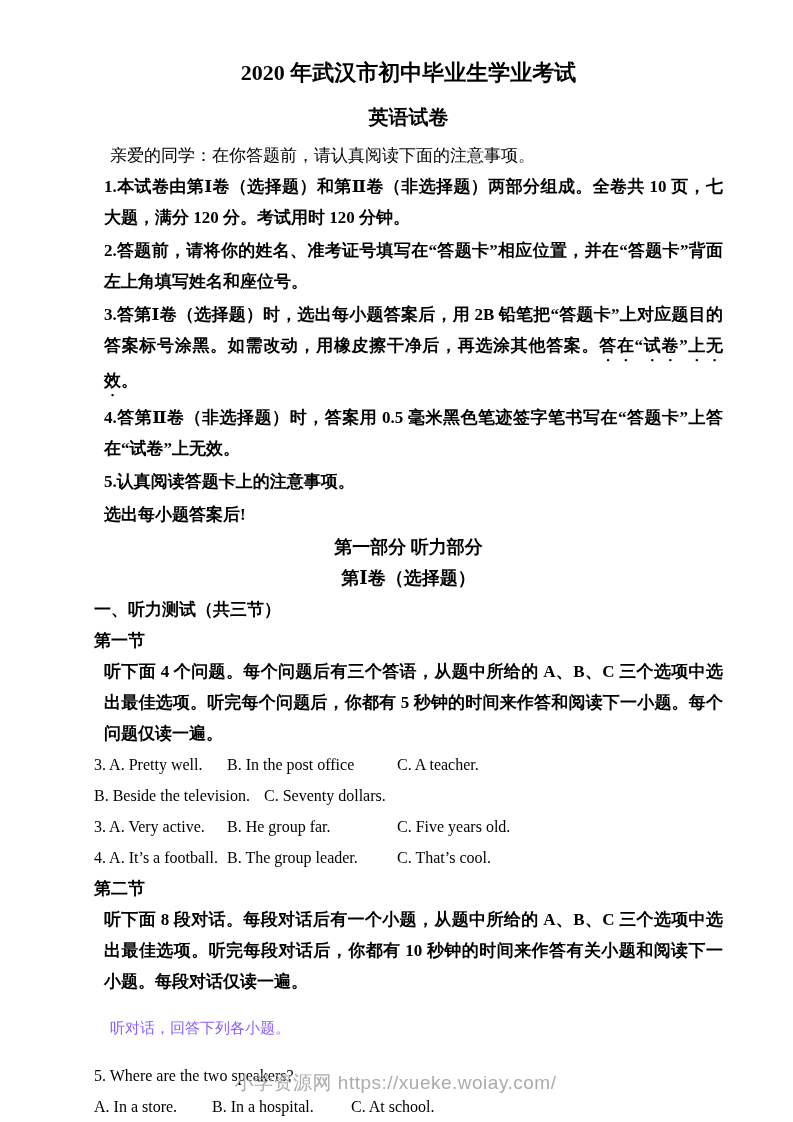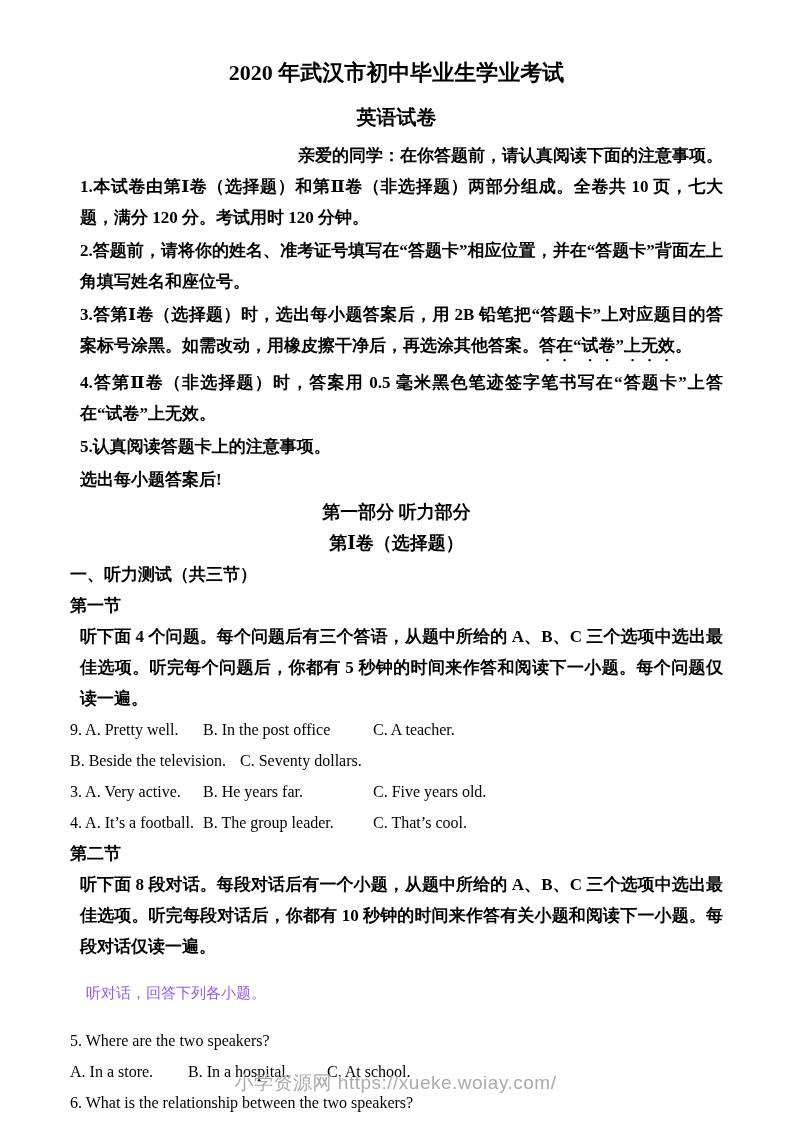--- a/index.html
+++ b/index.html
@@ -7,21 +7,21 @@
     padding: 0;
     background: #ffffff;
   }
   .page {
     position: relative;
     width: 793px;
     height: 1122px;
     margin: 0 auto;
     background: #ffffff;
     box-sizing: border-box;
-    padding: 58px 70px 0 70px;
+    padding: 58px 70px 0 94px;
     font-family: "Liberation Serif", "DejaVu Serif", serif;
     color: #000000;
     overflow: hidden;
   }
   .doc-title {
     margin: 0;
     font-size: 22px;
     font-weight: bold;
     text-align: center;
     line-height: 30px;
@@ -29,23 +29,22 @@
   .doc-subtitle {
     margin: 14px 0 0 0;
     font-size: 20px;
     font-weight: bold;
     text-align: center;
     line-height: 30px;
   }
   .greeting {
     margin: 8px 0 0 16px;
     font-size: 17px;
-    font-weight: bold;
+    font-weight: normal;
     line-height: 31px;
-    text-align: right;
   }
   p.cn {
     margin: 0 0 2px 10px;
     font-size: 17px;
     font-weight: bold;
     line-height: 31px;
     text-align: justify;
   }
   p.cn.last-block { margin-bottom: 0; }
   .emph {
@@ -125,31 +124,31 @@
 
   <p class="center-head">第一部分 听力部分</p>
   <p class="center-head">第Ⅰ卷（选择题）</p>
 
   <p class="section-head">一、听力测试（共三节）</p>
 
   <p class="section-head">第一节</p>
   <p class="cn last-block">听下面 4 个问题。每个问题后有三个答语，从题中所给的 A、B、C 三个选项中选出最佳选项。听完每个问题后，你都有 5 秒钟的时间来作答和阅读下一小题。每个问题仅读一遍。</p>
 
   <div class="en-row">
-    <span class="colA1">9. A. Pretty well.</span>
+    <span class="colA1">3. A. Pretty well.</span>
     <span class="colB1">B. In the post office</span>
     <span class="colC">C. A teacher.</span>
   </div>
   <div class="en-row">
     <span class="colB1">B. Beside the television.</span>
     <span class="colC">C. Seventy dollars.</span>
   </div>
   <div class="en-row">
     <span class="colA1">3. A. Very active.</span>
-    <span class="colB1">B. He years far.</span>
+    <span class="colB1">B. He group far.</span>
     <span class="colC">C. Five years old.</span>
   </div>
   <div class="en-row">
     <span class="colA1">4. A. It’s a football.</span>
     <span class="colB1">B. The group leader.</span>
     <span class="colC">C. That’s cool.</span>
   </div>
 
   <p class="section-head">第二节</p>
   <p class="cn last-block">听下面 8 段对话。每段对话后有一个小题，从题中所给的 A、B、C 三个选项中选出最佳选项。听完每段对话后，你都有 10 秒钟的时间来作答有关小题和阅读下一小题。每段对话仅读一遍。</p>

